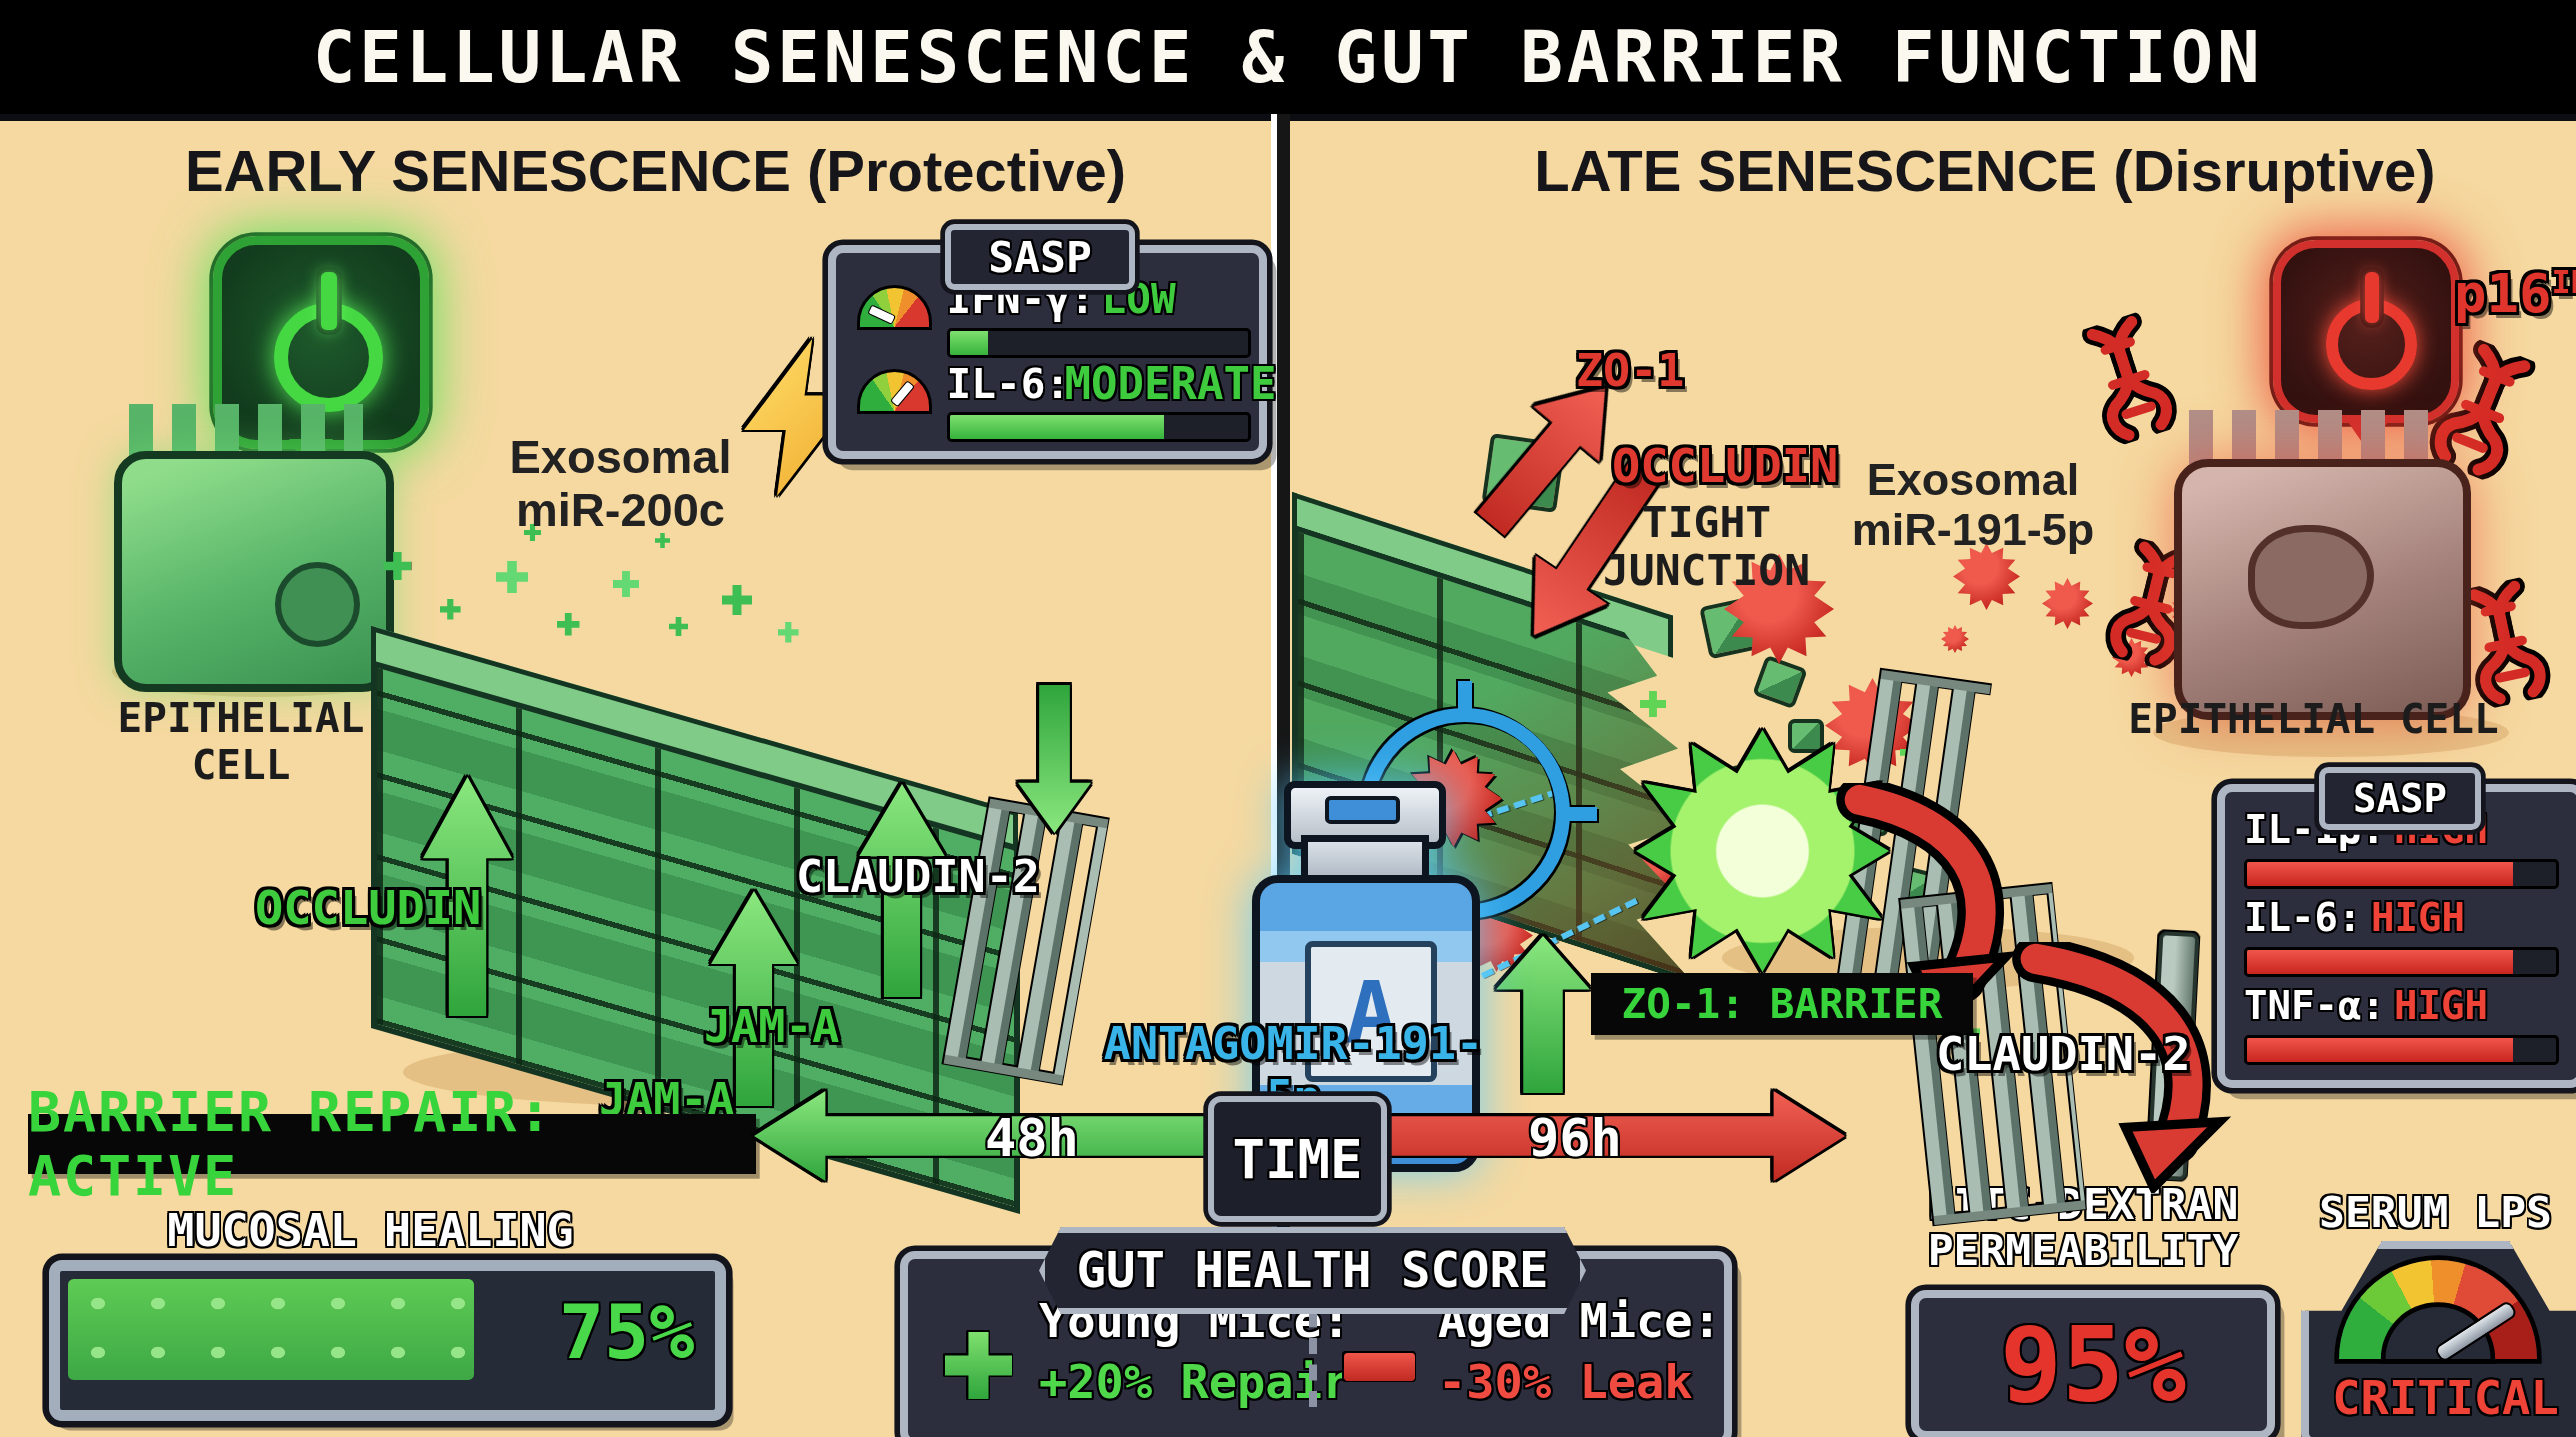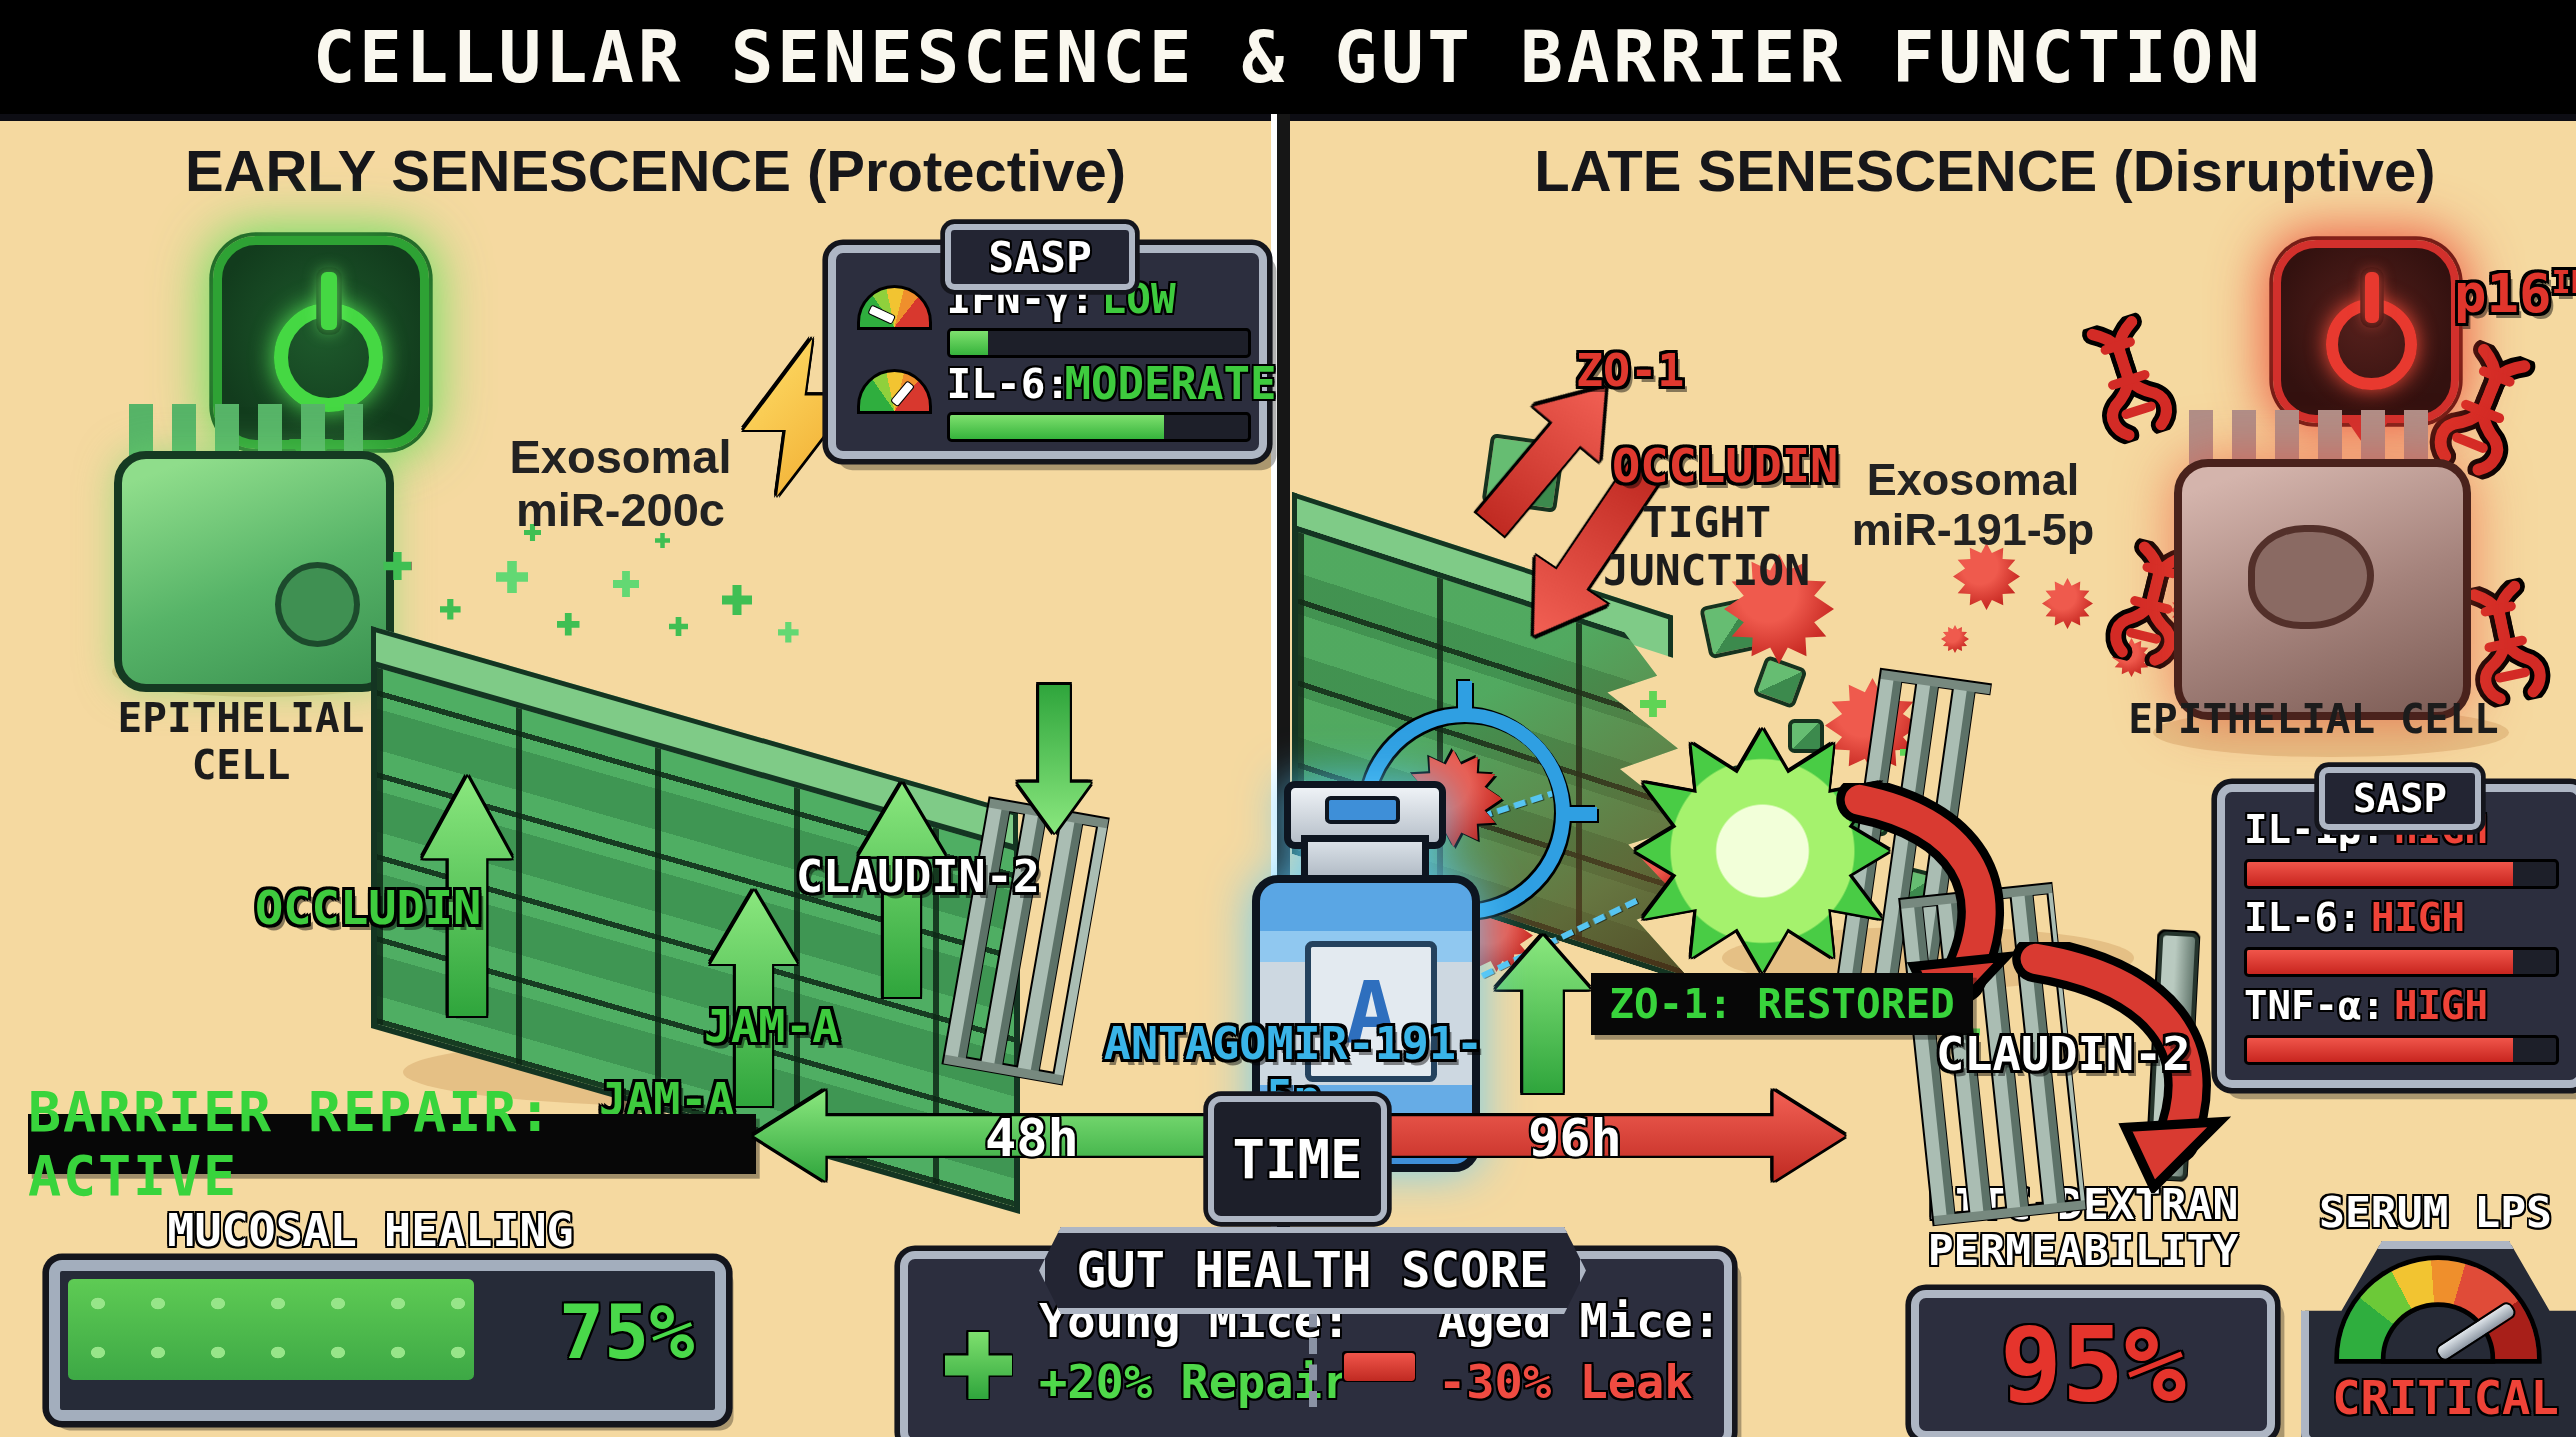--- a/index.html
+++ b/index.html
@@ -365,21 +365,21 @@
   <svg class="abs" style="left:1998px;top:942px;z-index:3;" width="300" height="251" viewBox="0 0 320 268">
     <path d="M40 18 C170 40 230 110 190 212" fill="none" stroke="#000" stroke-width="50" stroke-linecap="round"></path>
     <path d="M40 18 C170 40 230 110 190 212" fill="none" stroke="#d93a31" stroke-width="32" stroke-linecap="round"></path>
     <polygon points="136,198 236,192 166,262" fill="#d93a31" stroke="#000" stroke-width="10"></polygon>
   </svg>
 
   <div class="abs oline" style="left:1496px;top:936px;z-index:4;">
     <div class="arr-v g-arr" style="width:94px;height:157px;"></div>
     </div>
   <div class="abs blackbanner" style="left:1591px;top:973px;width:382px;height:62px;z-index:4;">
-    <span class="mono" style="font-size:41px;color:#38d43c;">ZO-1: RESTORED</span>
+    <span class="mono" style="font-size:41px;color:#38d43c;">ZO-1: BARRIER</span>
   </div>
   <div class="abs mono ol3" style="left:1936px;top:1026px;font-size:47px;color:#fff;z-index:4;">CLAUDIN-2</div>
 
   <div class="abs panel" style="left:2217px;top:784px;width:352px;height:288px;">
     <div class="abs badge mono ol2" style="left:94px;top:-45px;width:150px;height:51px;font-size:39px;border-radius:9.4px;">
       <span>SASP</span>
     </div>
     <div class="abs" style="left:19px;top:15px;width:315px;height:82px;text-decoration:underline;">
       <span class="abs mono ol2" style="left:0;top:0;font-size:39px;color:#fff;">IL-1β:</span>
       <span class="abs mono ol2" style="left:150px;top:0;font-size:39px;color:#ef4338;">HIGH</span>

